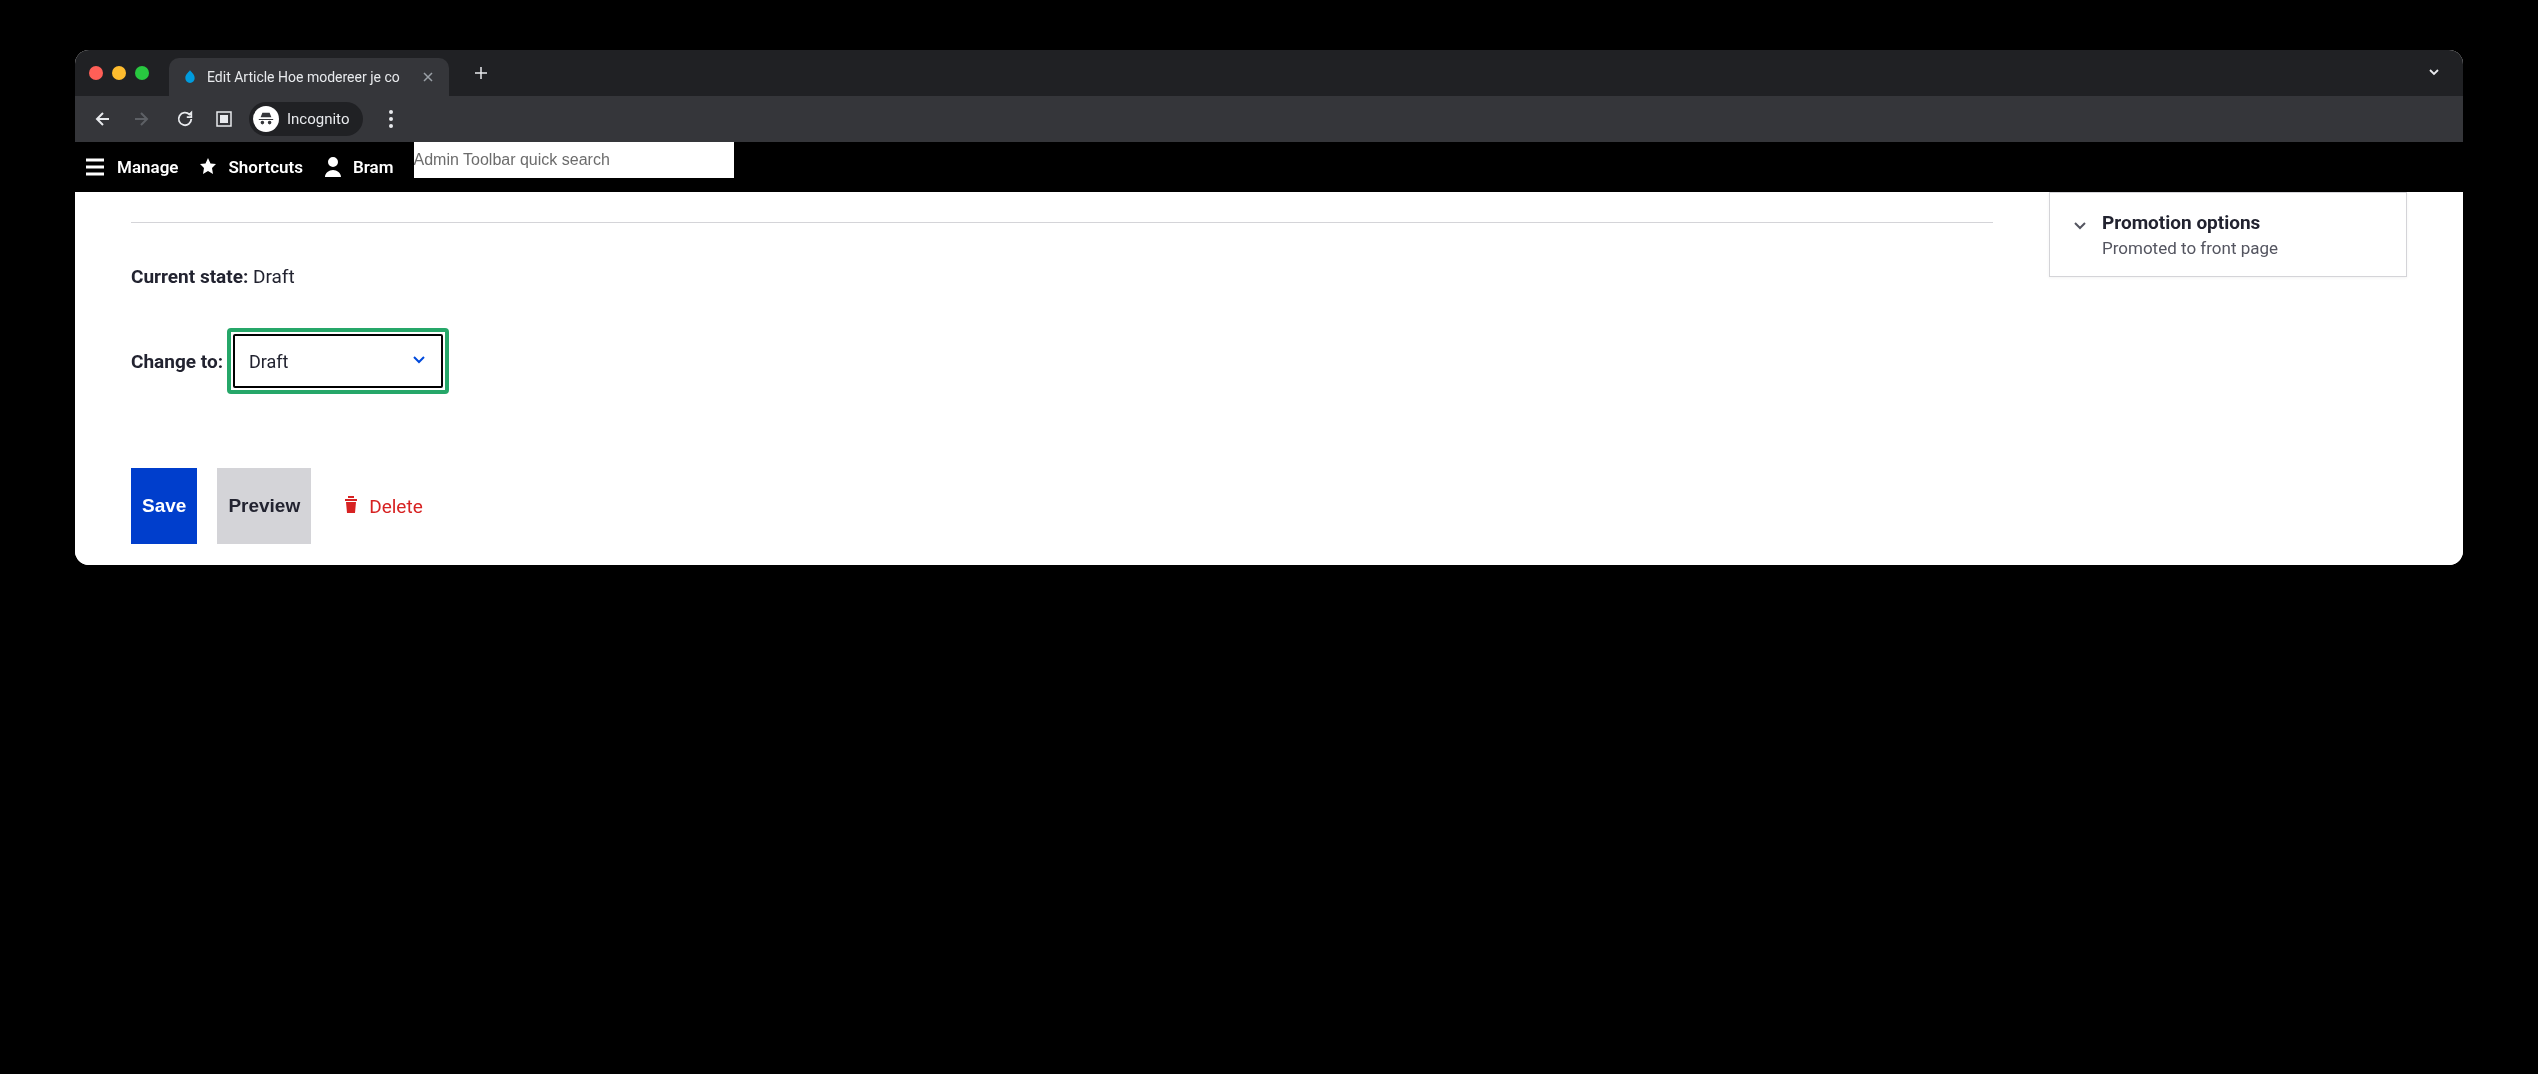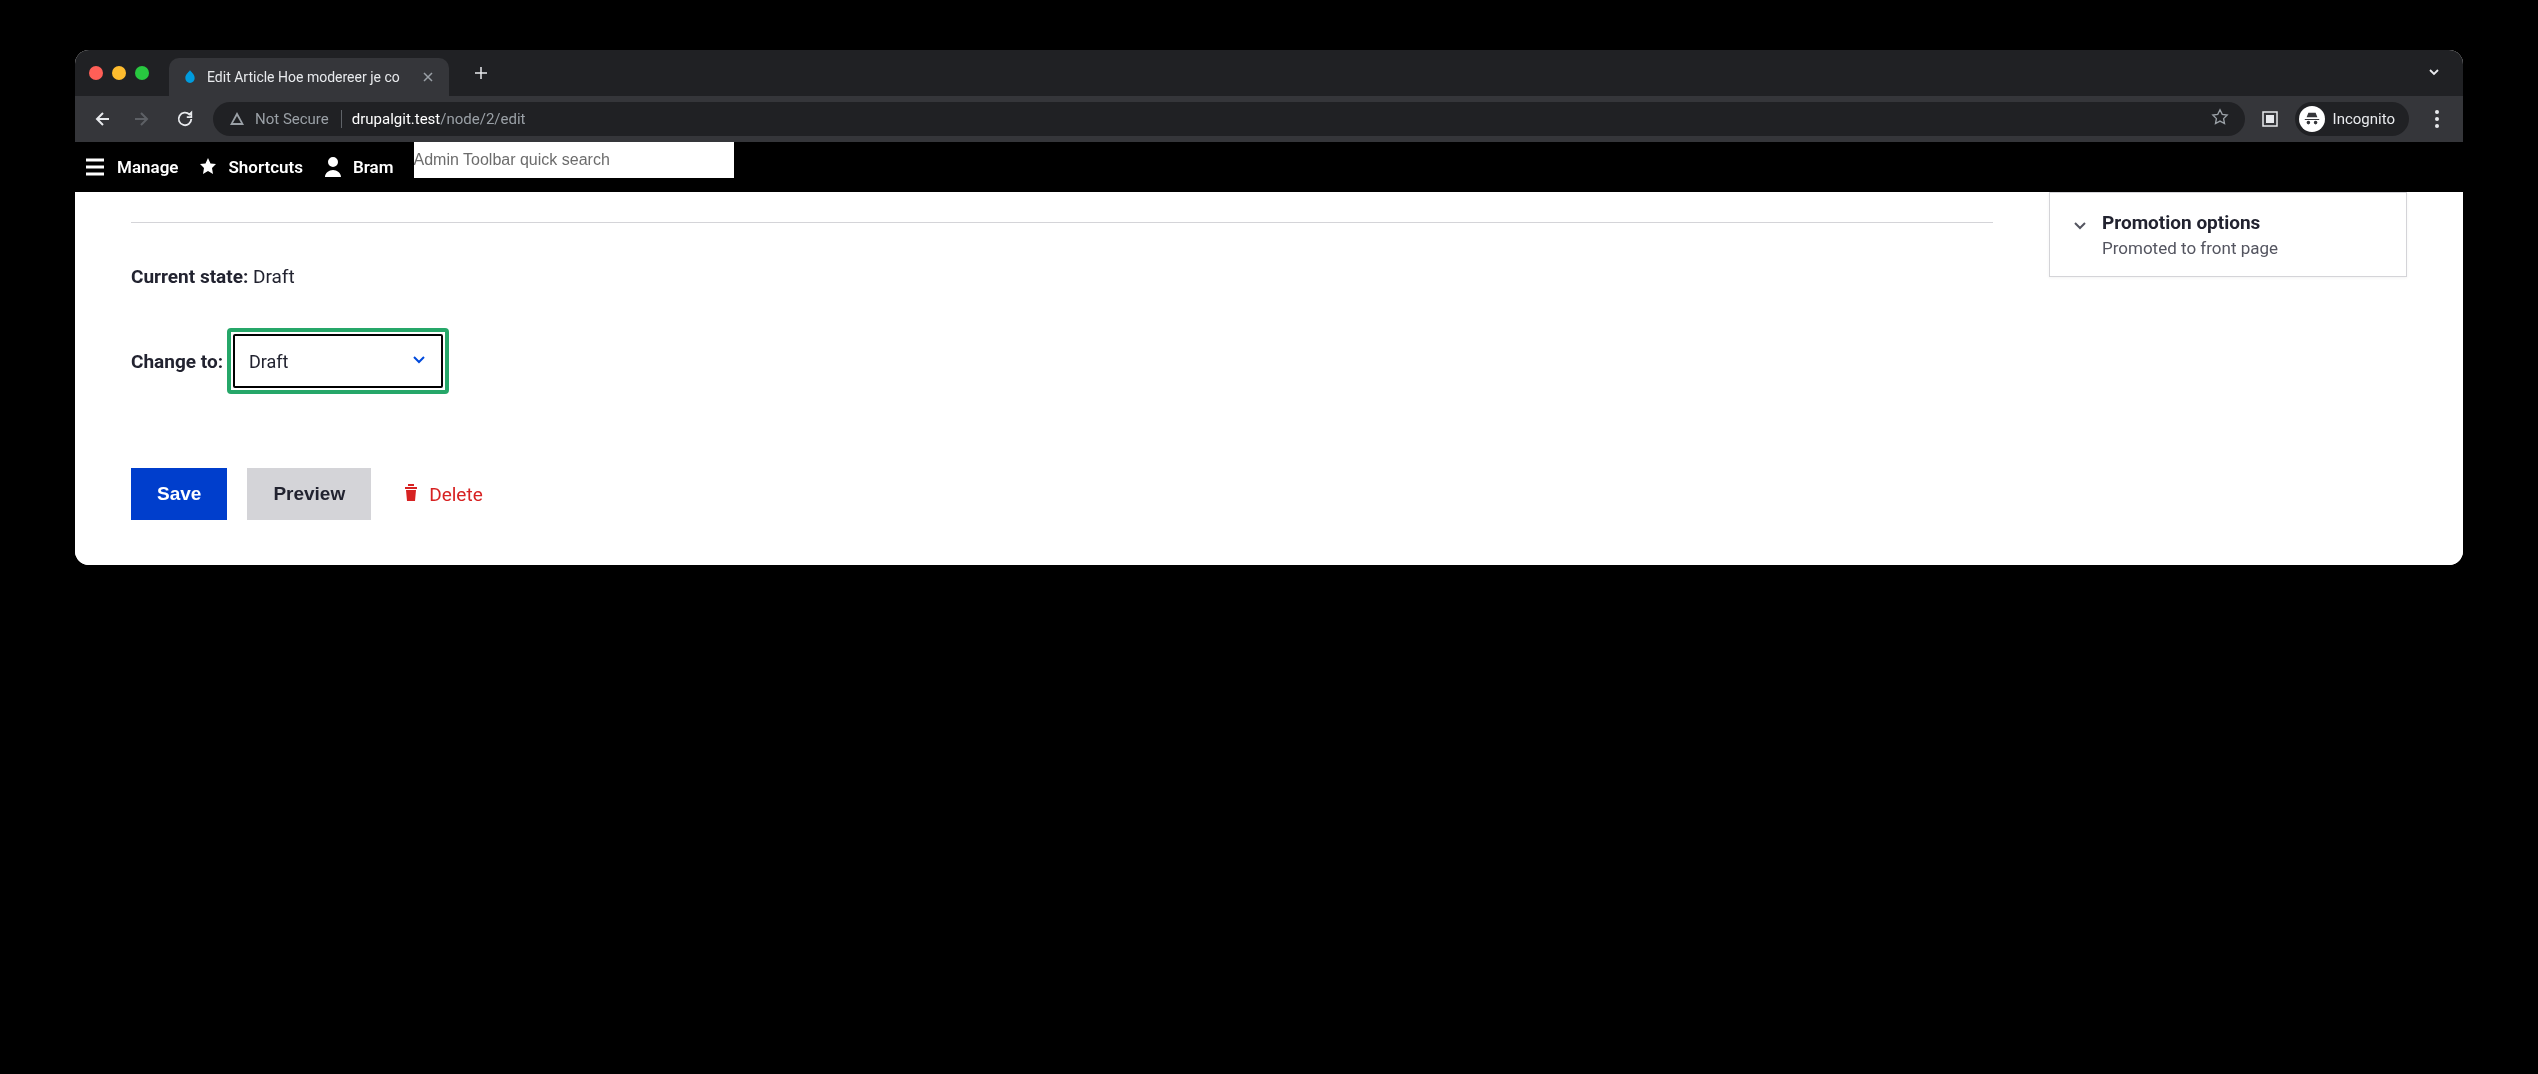--- a/index.html
+++ b/index.html
@@ -259,22 +259,22 @@
     }
     .select-chev {
       color: #004adc;
     }
     .action-buttons {
       display: flex;
       align-items: center;
       gap: 20px;
     }
     .btn {
-      height: 52px;
-      padding: 0 26px;
+      height: 76px;
+      padding: 0 11px;
       font-size: 19px;
       font-weight: 700;
       border: none;
       display: flex;
       align-items: center;
       justify-content: center;
       cursor: pointer;
     }
     .btn-primary {
       background: #003ecc;
@@ -366,36 +366,20 @@
     </div>
     <div class="nav-btn disabled">
       <svg width="20" height="20" viewBox="0 0 20 20">
           <path stroke="#9aa0a6" stroke-width="2" fill="none" d="M8 4l6 6-6 6M14 10H2"></path>
         </svg>
     </div>
     <div class="nav-btn">
       <svg width="18" height="18" viewBox="0 0 20 20">
           <path stroke="#e8eaed" stroke-width="2" fill="none" d="M17 10a7 7 0 1 1-2-5l2-2v5h-5"></path>
         </svg>
-    </div>
-    <div class="url-field">
-      <span class="url-warn">
-        <svg width="16" height="16" viewBox="0 0 16 16">
-            <path fill="#9aa0a6" d="M8 1L1 14h14L8 1zm0 4l4 7H4l4-7z"></path>
-          </svg>
-      </span>
-      <span class="url-security">Not Secure</span>
-      <span class="url-text">
-        <span class="domain">drupalgit.test</span><span class="path">/node/2/edit</span>
-      </span>
-      <span class="url-star">
-        <svg width="18" height="18" viewBox="0 0 20 20">
-            <path stroke="#9aa0a6" stroke-width="1.5" fill="none" d="M10 2l2.5 5 5.5.8-4 4 1 5.5L10 14.5 5 17.3l1-5.5-4-4 5.5-.8z"></path>
-          </svg>
-      </span>
     </div>
     <div class="ext-icon">
       <svg width="18" height="18" viewBox="0 0 18 18">
           <rect x="2" y="2" width="14" height="14" stroke="#e8eaed" stroke-width="1.5" fill="none"></rect>
           <rect x="5" y="5" width="8" height="8" fill="#e8eaed"></rect>
         </svg>
     </div>
     <div class="incognito-badge">
       <span class="incognito-icon">
         <svg width="18" height="18" viewBox="0 0 20 20">

